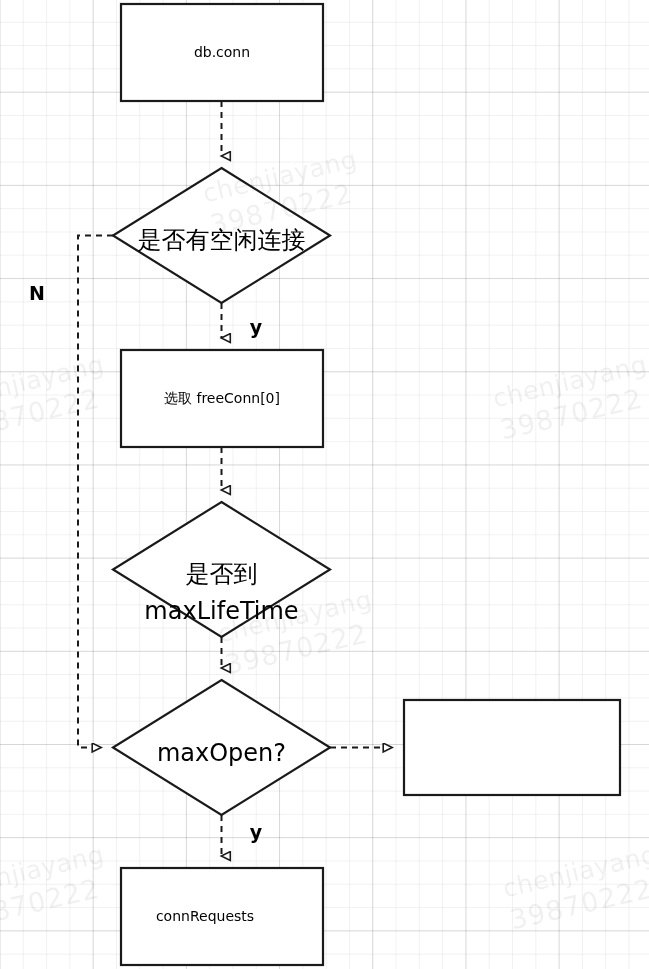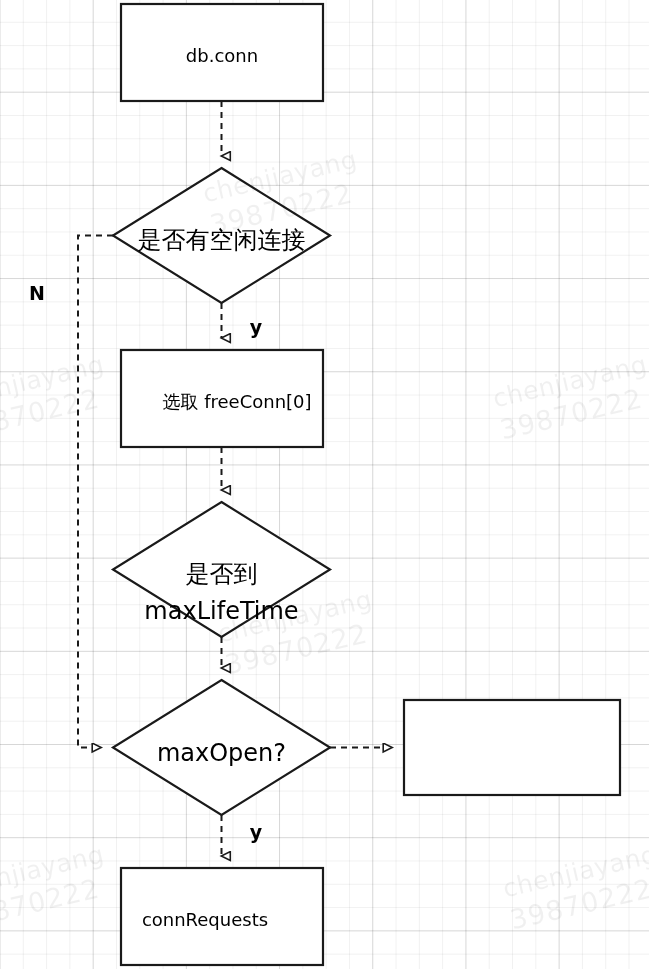--- a/index.html
+++ b/index.html
@@ -51,21 +51,21 @@
 
   .node-label {
     position: absolute;
     text-align: center;
     color: #000000;
     font-family: "DejaVu Sans", sans-serif;
     line-height: 1.55;
     white-space: pre-line;
     pointer-events: none;
   }
-  .lbl-box      { font-size: 18px; }
+  .lbl-box      { font-size: 14px; }
   .lbl-diamond  { font-size: 24px; }
   .lbl-edge     { font-size: 19px; font-weight: 700; }
 </style>
 </head>
 <body>
 
 <div id="canvas">
 
   <svg id="diagram-svg" viewBox="0 0 649 969" xmlns="http://www.w3.org/2000/svg">
     <defs>
@@ -156,21 +156,21 @@
   </div>
   <div class="wm" style="left:-53px; top:875px;">
     <span class="wm-name">chenjiayang</span>
     <span class="wm-num">39870222</span>
   </div>
 
   <div class="node-label lbl-box" style="left:121px; top:42px; width:202px;">db.conn</div>
 
   <div class="node-label lbl-diamond" style="left:113px; top:222px; width:217px;">是否有空闲连接</div>
 
-  <div class="node-label lbl-box" style="left:121px; top:388px; width:202px;padding-left:15px;">选取 freeConn[0]</div>
+  <div class="node-label lbl-box" style="left:121px; top:388px; width:202px;">选取 freeConn[0]</div>
 
   <div class="node-label lbl-diamond" style="left:113px; top:735px; width:217px;">maxOpen?</div>
 
   <div class="node-label lbl-diamond" style="left:108px; top:556px; width:227px;">是否到 maxLifeTime</div>
 
 
   <div class="node-label lbl-box" style="left:104px; top:906px; width:202px;">connRequests</div>
 
   <div class="node-label lbl-edge" style="left:243px; top:313px; width:26px;">y</div>
 

